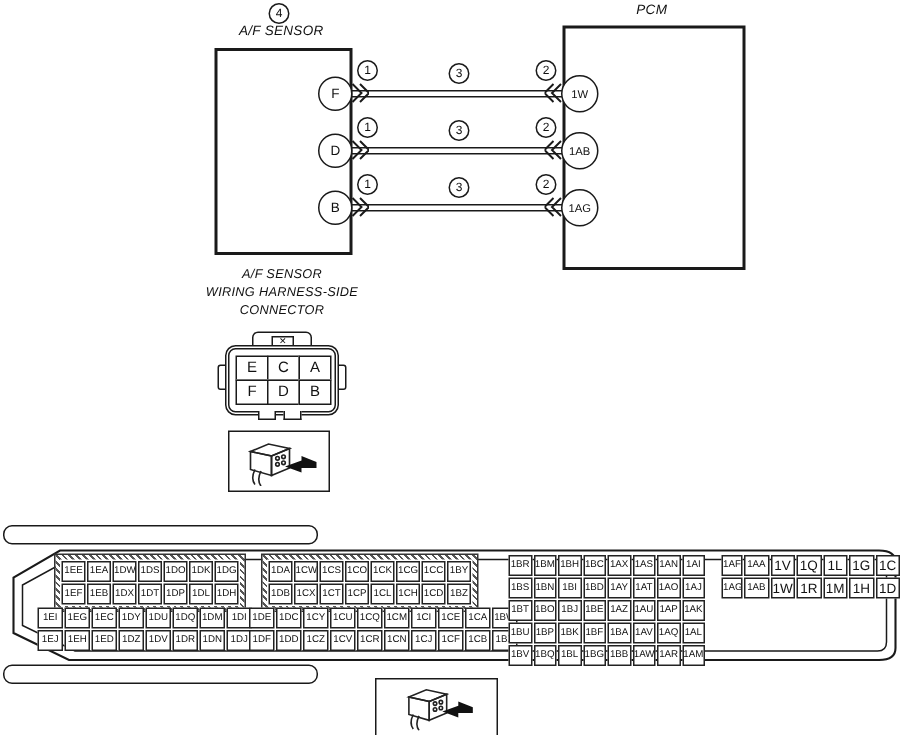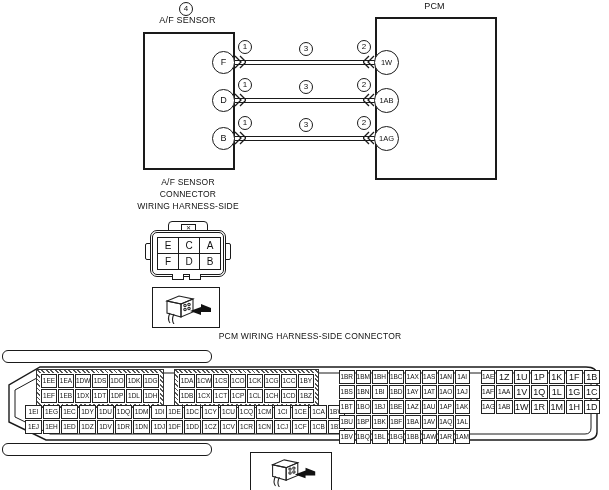--- a/index.html
+++ b/index.html
@@ -1,18 +1,18 @@
 <!DOCTYPE html>
 <html><head>
 <meta charset="utf-8">
 <style>
   html,body{margin:0;padding:0;background:#fff;}
   #stage{position:relative;width:609px;height:490px;background:#fff;overflow:hidden;
          font-family:"Liberation Sans", sans-serif;color:#111;}
-  .abs{position:absolute;}
+  .abs{position:absolute;font-style:italic;}
   .lbl{font-size:9px;letter-spacing:.2px;white-space:nowrap;}
   .ctr{text-align:center;}
 
   
   .comp-box{position:absolute;border:2px solid #1a1a1a;background:#fff;}
 
   
   .callout{position:absolute;width:12px;height:12px;border:1px solid #1a1a1a;border-radius:50%;
            font-size:8px;line-height:12px;text-align:center;background:#fff;}
 
@@ -128,22 +128,22 @@
       </svg>
     <span class="term sensor" style="left:212px;top:127px;">B</span>
     <span class="term pcm" style="left:374px;top:126px;">1AG</span>
     <span class="callout" style="left:238px;top:116px;">1</span>
     <span class="callout" style="left:299px;top:118px;">3</span>
     <span class="callout" style="left:357px;top:116px;">2</span>
   </div>
 
   <div class="abs lbl ctr" style="left:98px;top:176px;width:180px;font-size:8.5px;line-height:12px;">
     <div>A/F SENSOR</div>
+    <div>WIRING HARNESS-SIDE</div>
     <div>CONNECTOR</div>
-    <div>WIRING HARNESS-SIDE</div>
   </div>
 
   <div>
     <div class="afc-tab" style="left:168px;top:221px;width:38px;height:11px;"></div>
     <div class="afc-latch" style="left:181px;top:224px;width:13px;height:8px;">✕</div>
     <div class="afc-wing" style="left:145px;top:243px;"></div>
     <div class="afc-wing" style="left:224px;top:243px;"></div>
     <div class="afc-body" style="left:150px;top:230px;width:74px;height:45px;">
         <div class="afc-inner"></div>
       </div>
@@ -171,21 +171,20 @@
       <circle class="ln" cx="26" cy="13.5" r="1.2"></circle>
         <circle class="ln" cx="30" cy="12.5" r="1.2"></circle>
       <circle class="ln" cx="26" cy="17.5" r="1.2"></circle>
         <circle class="ln" cx="30" cy="16.5" r="1.2"></circle>
       <path class="ln" d="M11,21 q-3,6 0,10"></path>
         <path class="ln" d="M15,22 q-3,6 0,10"></path>
       <polygon class="solid" points="52,16 42,12 42,15 31,19 42,23 42,20 52,20"></polygon>
     </svg>
   </div>
 
-  <div class="abs lbl ctr" style="left:155px;top:331px;width:310px;font-size:8.5px;">PCM WIRING HARNESS-SIDE CONNECTOR</div>
 
   <div class="rail" style="top:350px;"></div>
   <div class="rail" style="top:443px;"></div>
 
   <svg class="outline" width="609" height="490">
     <path d="M 40 367 L 586 367 Q 597 367 597 375 L 597 432 Q 597 440 586 440 L 46 440 L 9 422 L 9 385 Z" stroke-width="1.4"></path>
     <path d="M 46 373 L 585 373 Q 591 373 591 379 L 591 428 Q 591 434 585 434 L 50 434 L 15 417 L 15 390 Z" stroke-width="1"></path>
   </svg>
 
   <div class="serr" style="left:36px;top:369px;">
@@ -333,29 +332,20 @@
         <span class="pin-cell">1BL</span>
         <span class="pin-cell">1BG</span>
         <span class="pin-cell">1BB</span>
         <span class="pin-cell">1AW</span>
         <span class="pin-cell">1AR</span>
         <span class="pin-cell">1AM</span>
       </div>
     </div>
 
   <div class="pinblock b6" style="left:481px;top:370px;">
-      <div class="pin-row">
-        <span class="pin-cell">1AE</span>
-        <span class="pin-cell big">1Z</span>
-        <span class="pin-cell big">1U</span>
-        <span class="pin-cell big">1P</span>
-        <span class="pin-cell big">1K</span>
-        <span class="pin-cell big">1F</span>
-        <span class="pin-cell big">1B</span>
-      </div>
       <div class="pin-row">
         <span class="pin-cell">1AF</span>
         <span class="pin-cell">1AA</span>
         <span class="pin-cell big">1V</span>
         <span class="pin-cell big">1Q</span>
         <span class="pin-cell big">1L</span>
         <span class="pin-cell big">1G</span>
         <span class="pin-cell big">1C</span>
       </div>
       <div class="pin-row">

